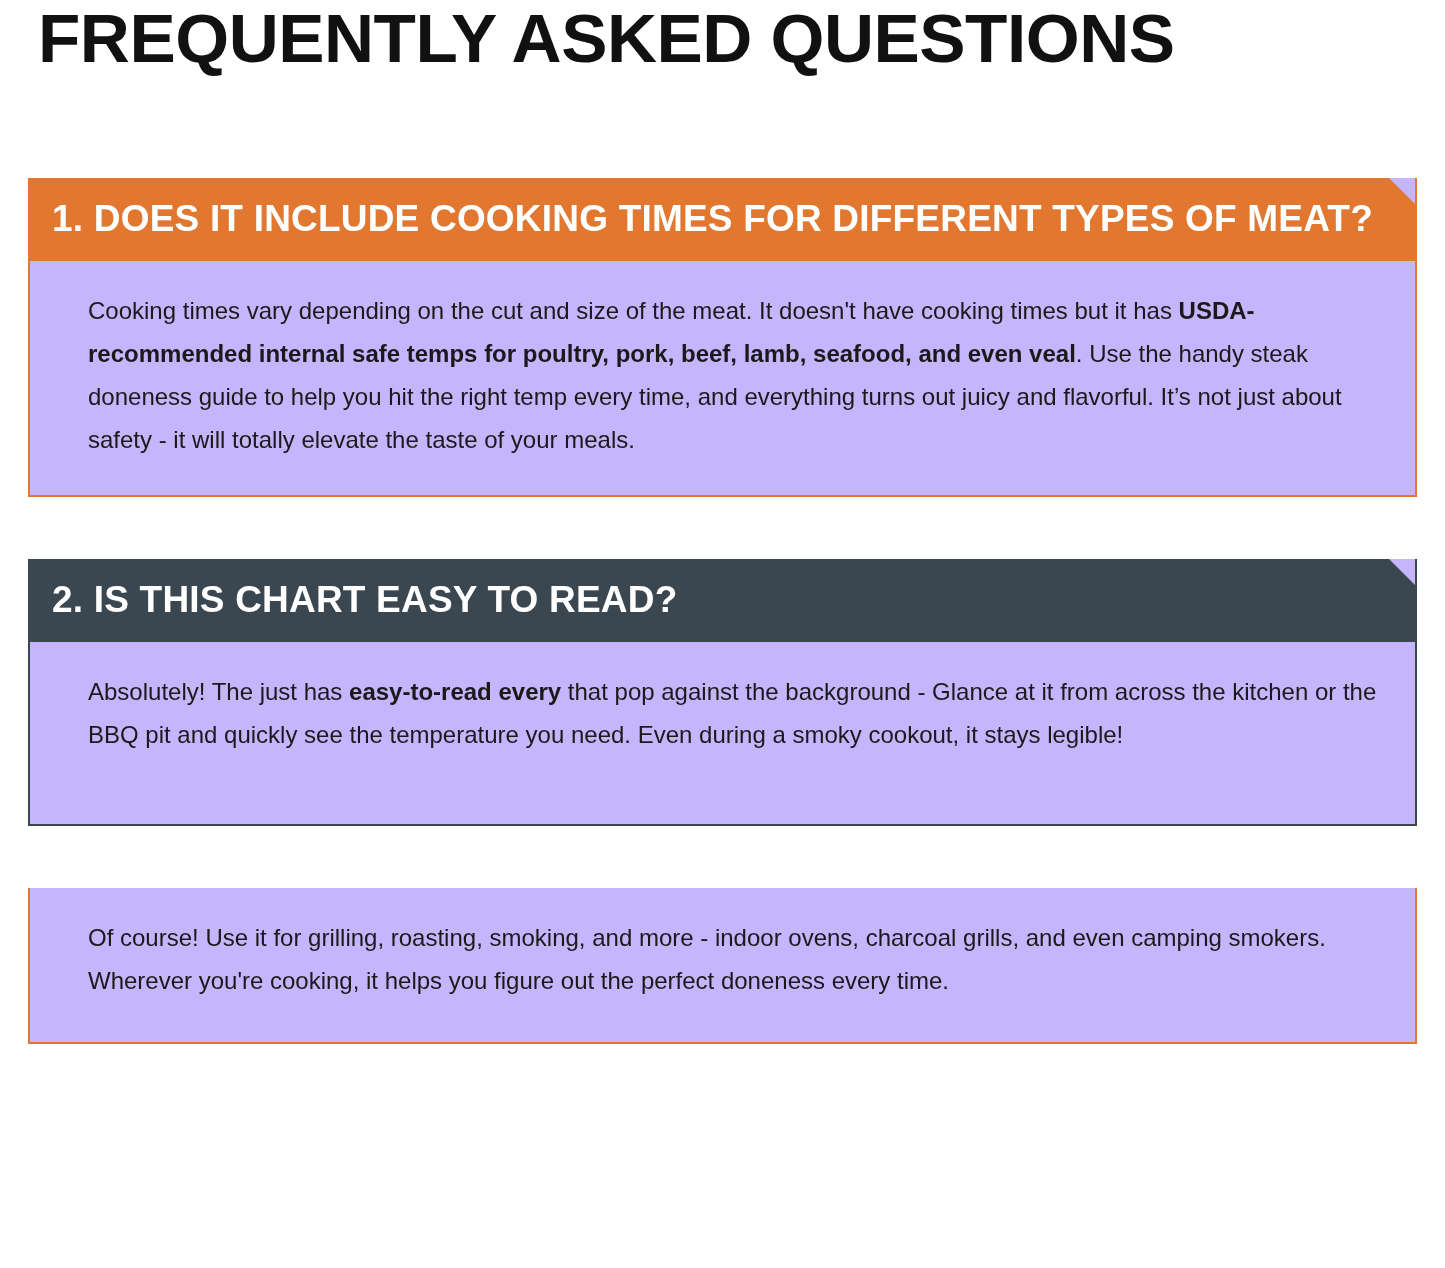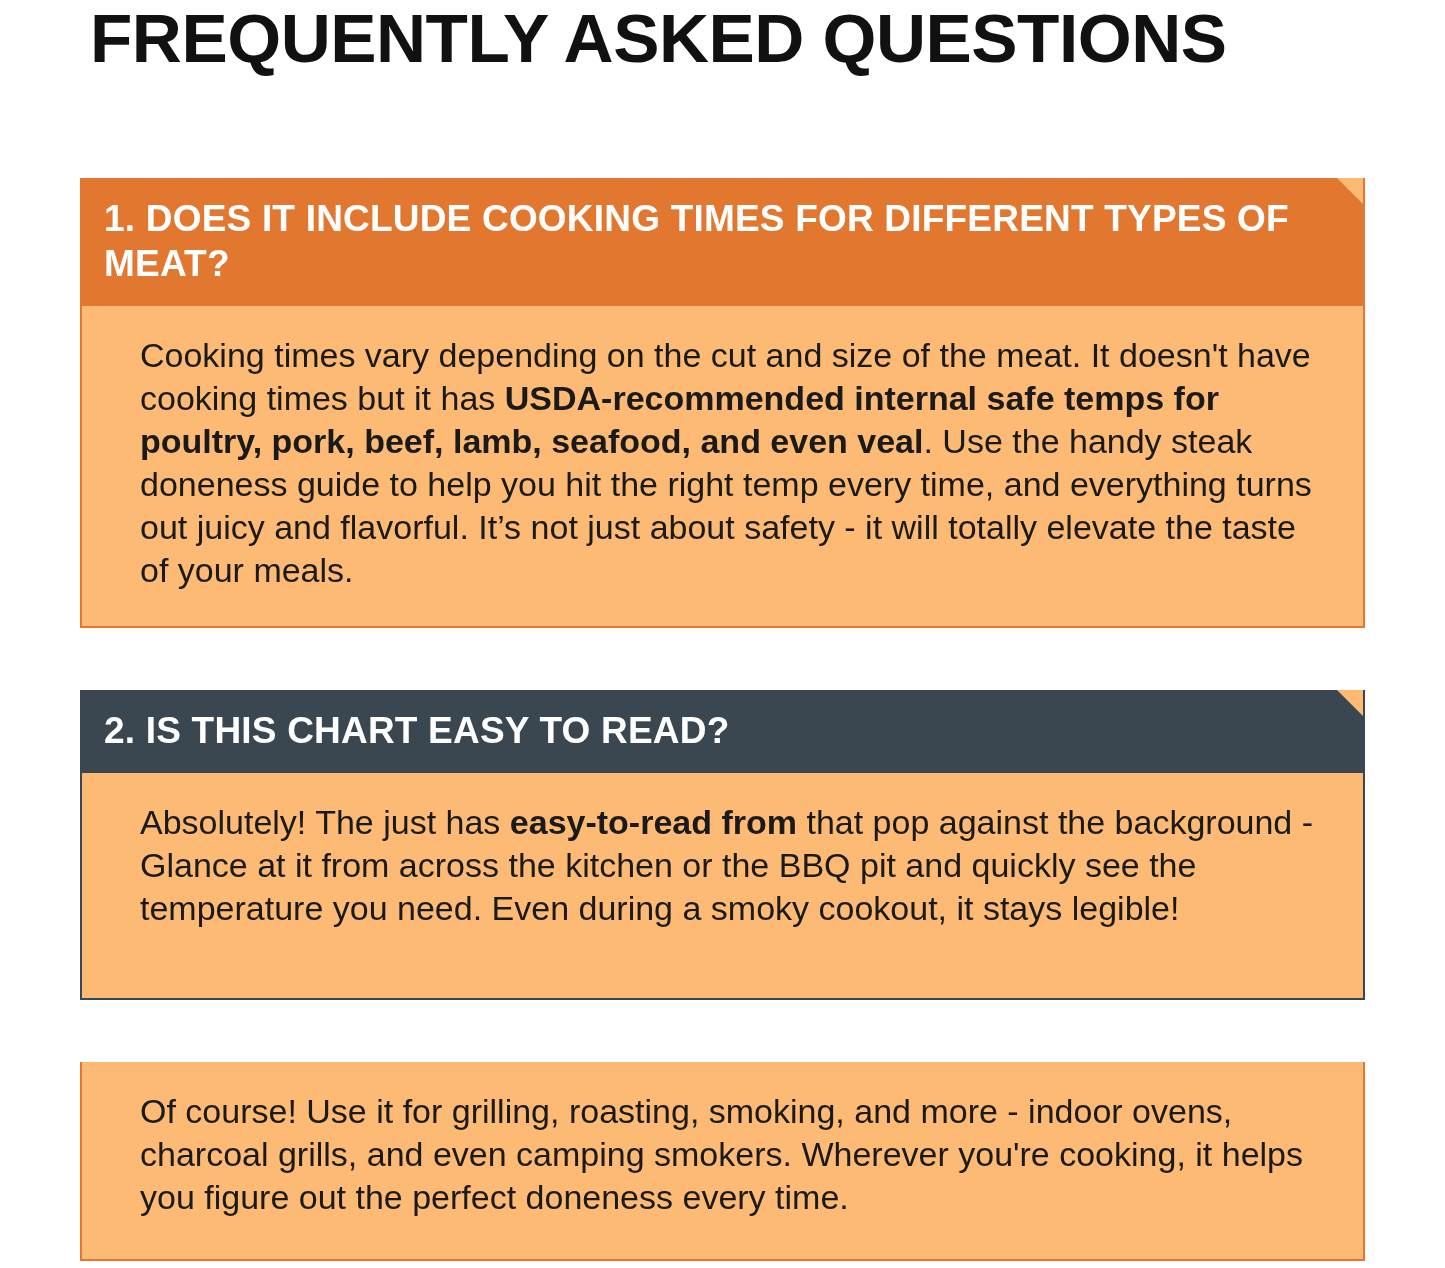--- a/index.html
+++ b/index.html
@@ -12,21 +12,21 @@
     height: 1268px;
     font-family: "Liberation Sans", sans-serif;
     color: #1a1a1a;
     overflow: hidden;
   }
   .page {
     width: 1445px;
     height: 1268px;
     position: relative;
     box-sizing: border-box;
-    padding: 0 80px;
+    padding: 0 28px;
   }
 
   
   .page-title {
     font-family: "Liberation Sans", sans-serif;
     font-weight: bold;
     font-size: 68px;
     line-height: 72px;
     letter-spacing: -0.5px;
     color: #111111;
@@ -37,21 +37,21 @@
     transform-origin: left top;
   }
 
   
   .faq-list {
     margin-top: 104px;
   }
   .faq-item {
     border: 2px solid #e2782f;
     border-top: none;
-    background: #fdba74;
+    background: #c4b5fd;
     margin-bottom: 62px;
     position: relative;
     box-sizing: border-box;
   }
   .faq-item.dark {
     border-color: #3a4750;
   }
   .faq-head {
     background: #e2782f;
     color: #ffffff;
@@ -67,21 +67,21 @@
   }
   .faq-item.dark .faq-head {
     background: #3a4750;
     margin-top: 30px;
   }
   .faq-head .qnum {
     display: inline;
   }
   .faq-body {
     padding: 28px 30px 30px 58px;
-    font-size: 34px;
+    font-size: 24px;
     line-height: 43px;
     color: #1a1a1a;
     box-sizing: border-box;
   }
   .faq-body b {
     font-weight: bold;
   }
   .faq-item:nth-child(1) .faq-body { padding-bottom: 34px; }
   .faq-item:nth-child(2) .faq-body { padding-bottom: 68px; }
   .faq-item:nth-child(3) { margin-bottom: 0; }
@@ -102,21 +102,21 @@
         <span class="qtext"> DOES IT INCLUDE COOKING TIMES FOR DIFFERENT TYPES OF MEAT?</span>
       </div>
       <div class="faq-body"><span>Cooking times vary depending on the cut and size of the meat. It doesn't have cooking times but it has </span><b>USDA-recommended internal safe temps for poultry, pork, beef, lamb, seafood, and even veal</b><span>. Use the handy steak doneness guide to help you hit the right temp every time, and everything turns out juicy and flavorful. It’s not just about safety - it will totally elevate the taste of your meals.</span></div>
     </div>
 
     <div class="faq-item dark" style="border-color: rgb(58, 71, 80);">
       <div class="faq-head" style="background: rgb(58, 71, 80);">
         <span class="qnum">2.</span>
         <span class="qtext"> IS THIS CHART EASY TO READ?</span>
       </div>
-      <div class="faq-body"><span>Absolutely! The just has </span><b>easy-to-read from</b><span> that pop against the background - Glance at it from across the kitchen or the BBQ pit and quickly see the temperature you need. Even during a smoky cookout, it stays legible!</span></div>
+      <div class="faq-body"><span>Absolutely! The just has </span><b>easy-to-read every</b><span> that pop against the background - Glance at it from across the kitchen or the BBQ pit and quickly see the temperature you need. Even during a smoky cookout, it stays legible!</span></div>
     </div>
 
     <div class="faq-item" style="border-color: rgb(226, 120, 47);">
       <div class="faq-body"><span>Of course! Use it for grilling, roasting, smoking, and more - indoor ovens, charcoal grills, and even camping smokers. Wherever you're cooking, it helps you figure out the perfect doneness every time.</span></div>
     </div>
 
   </div>
 </div>
 
 </body></html>

